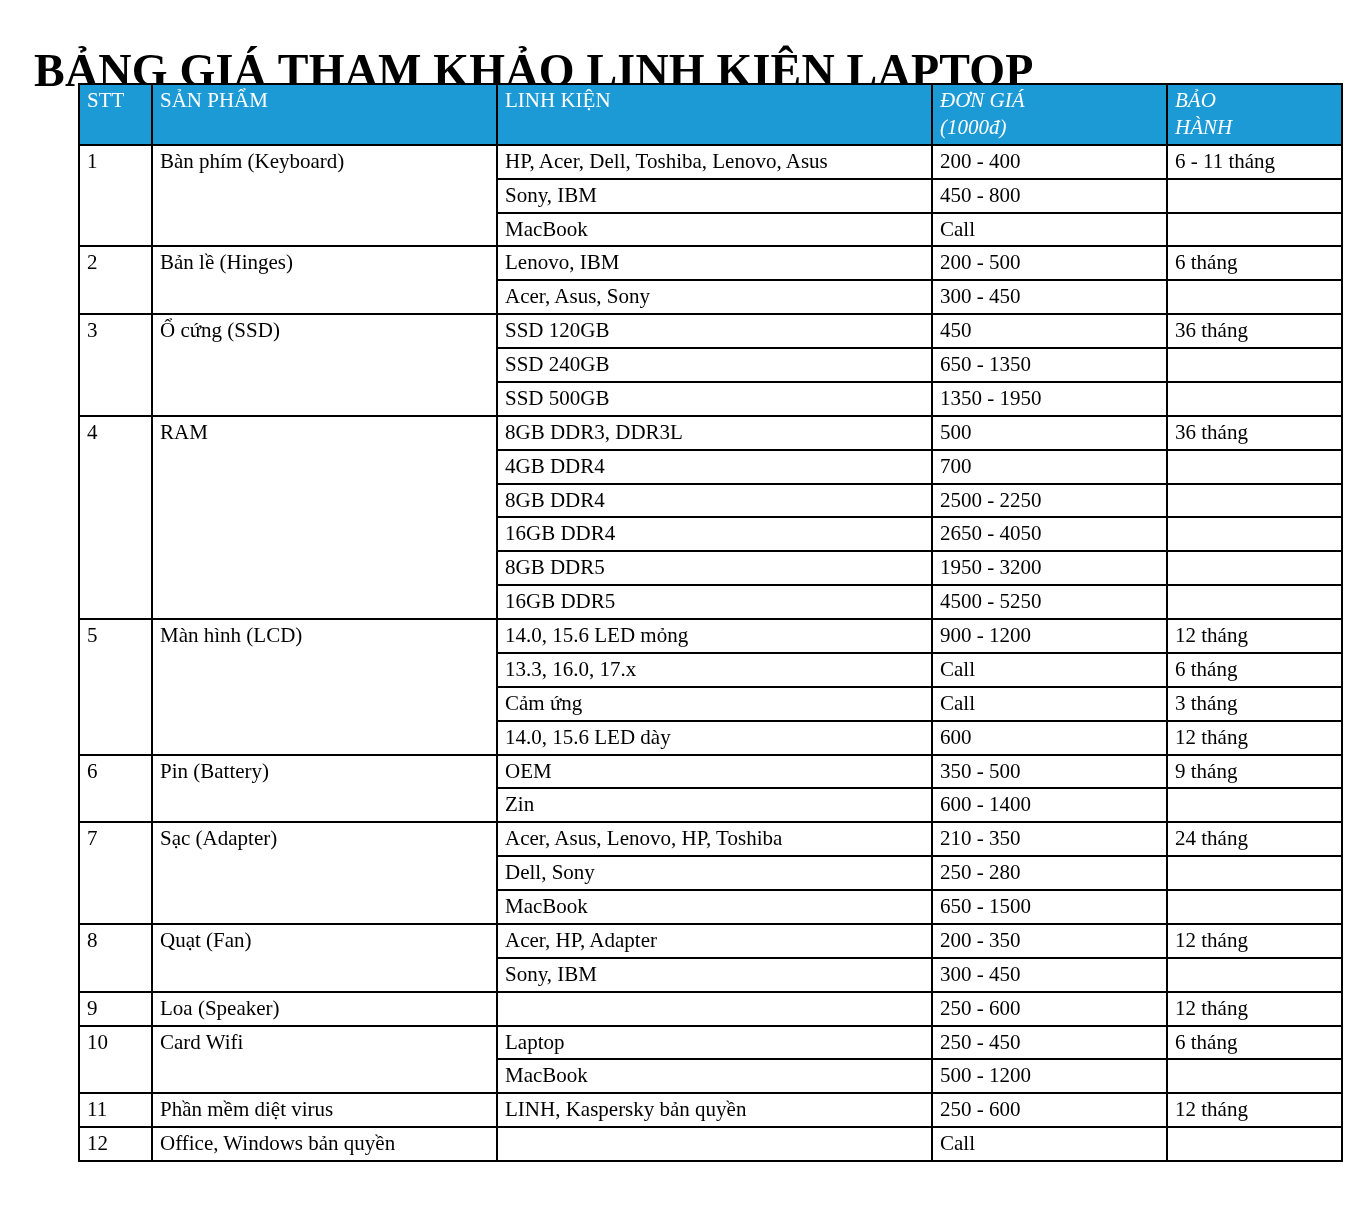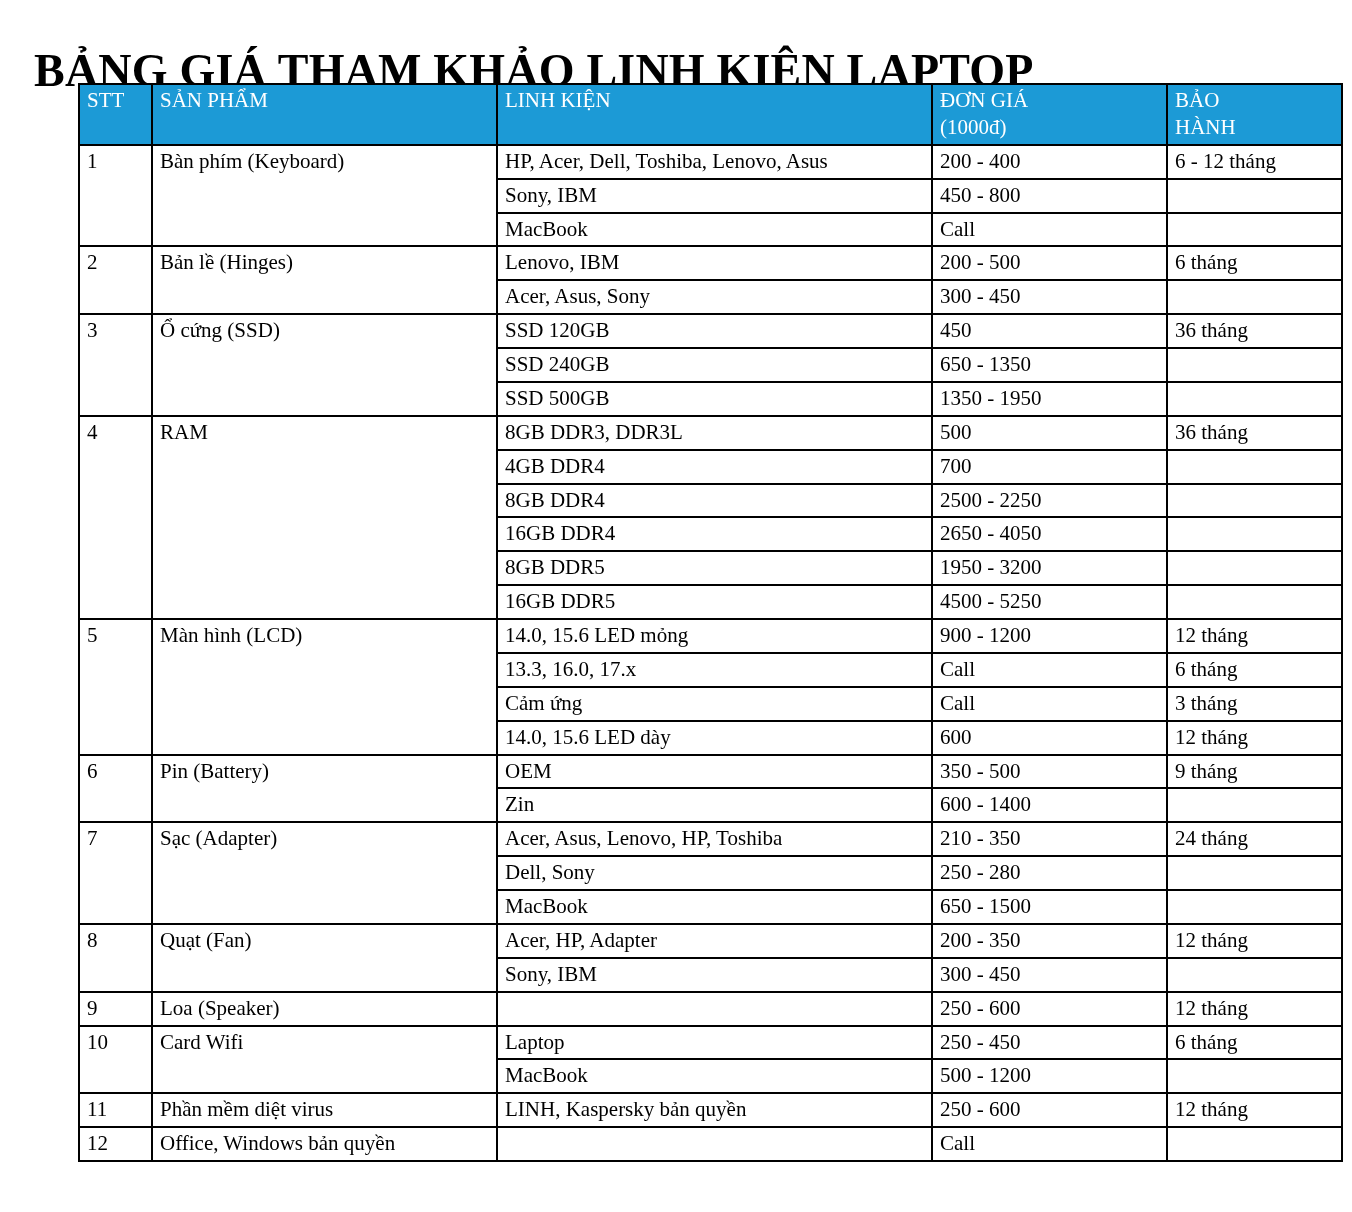--- a/index.html
+++ b/index.html
@@ -68,21 +68,21 @@
   
   col.c-stt    { width: 73px; }
   col.c-prod   { width: 345px; }
   col.c-part   { width: 435px; }
   col.c-price  { width: 235px; }
   col.c-warr   { width: 175px; }
 
   td.cell-stt, td.cell-prod {
     vertical-align: top;
   }
-  .hdr-line2 { display: block; }
+  .hdr-line2 { display: block; font-style: italic; }
 </style>
 </head>
 <body>
 
 <div class="page">
 
   <h1 class="doc-title">BẢNG GIÁ THAM KHẢO LINH KIỆN LAPTOP</h1>
 
   <div class="table-wrap">
     <table class="price-table">
@@ -107,21 +107,21 @@
             <span class="hdr-line2">HÀNH</span>
           </th>
         </tr>
       </thead>
       <tbody id="table-body">
           <tr>
             <td class="cell-stt" rowspan="3">1</td>
             <td class="cell-prod" rowspan="3">Bàn phím (Keyboard)</td>
             <td>HP, Acer, Dell, Toshiba, Lenovo, Asus</td>
             <td>200 - 400</td>
-            <td>6 - 12 tháng</td>
+            <td>6 - 11 tháng</td>
           </tr>
           <tr>
             <td>Sony, IBM</td>
             <td>450 - 800</td>
             <td></td>
           </tr>
           <tr>
             <td>MacBook</td>
             <td>Call</td>
             <td></td>

